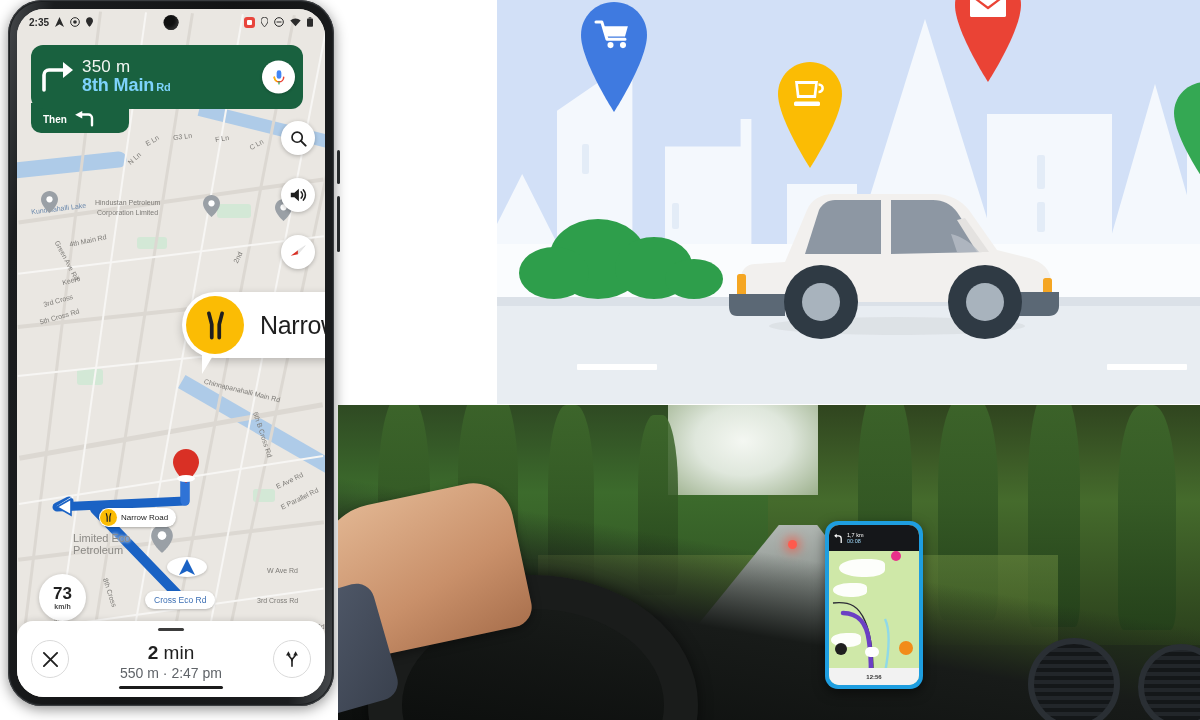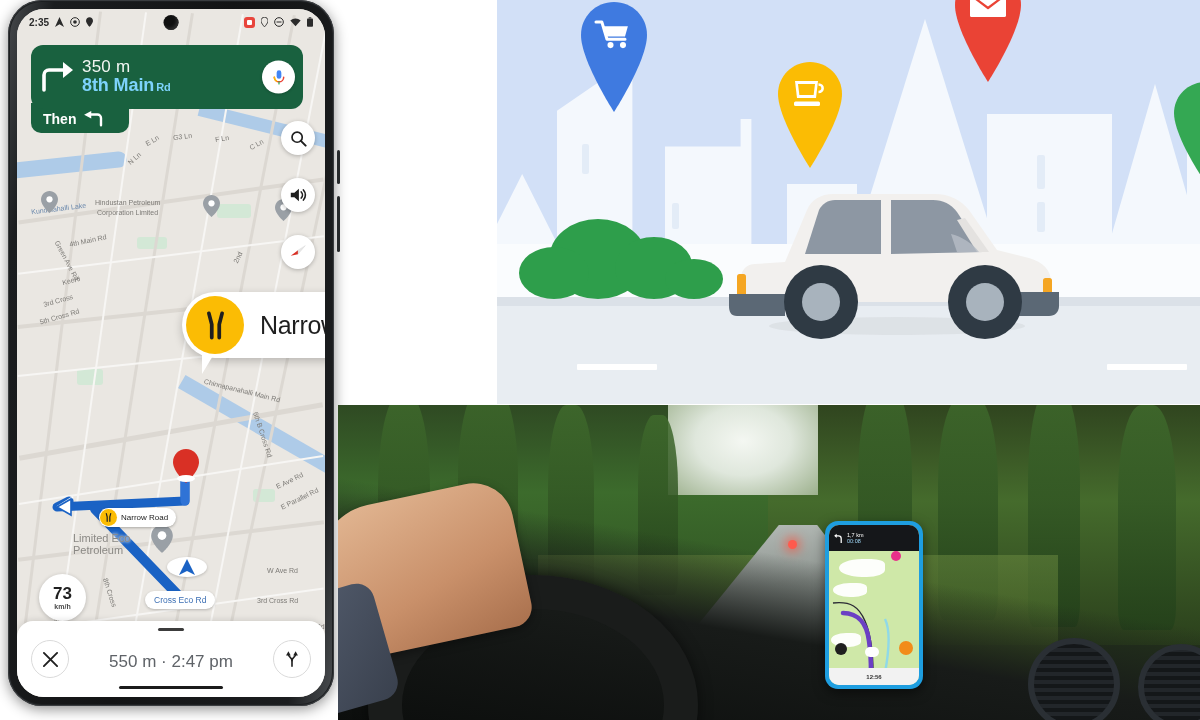--- a/index.html
+++ b/index.html
@@ -52,21 +52,21 @@
   .nav-arrow{width:36px;height:36px;flex:0 0 36px;}
   .nav-texts{display:flex;flex-direction:column;justify-content:center;line-height:1.05;}
   .nav-dist{color:#f2f6f3;font-size:17px;font-weight:400;letter-spacing:.2px;}
   .nav-street{color:#7dd3fc;font-size:18px;font-weight:bold;letter-spacing:-.1px;}
   .nav-street small{font-size:11px;font-weight:bold;margin-left:2px;}
   .nav-mic{position:absolute;right:8px;top:50%;transform:translateY(-50%);
     width:33px;height:33px;border-radius:50%;background:#fff;
     display:flex;align-items:center;justify-content:center;box-shadow:0 1px 3px rgba(0,0,0,.2);}
   .navcard-then{background:#19613f;border-radius:0 0 10px 10px;margin-top:-6px;padding:8px 14px 6px 12px;
     width:98px;display:flex;align-items:center;gap:7px;position:relative;z-index:2;}
-  .then-txt{color:#fff;font-size:14px;font-weight:bold;}
+  .then-txt{color:#fff;font-size:10px;font-weight:bold;}
 
   
   .rbtn{position:absolute;right:10px;width:34px;height:34px;border-radius:50%;
     background:#fff;display:flex;align-items:center;justify-content:center;
     box-shadow:0 1px 4px rgba(0,0,0,.26);z-index:18;}
   .rb-search{top:112px;} .rb-vol{top:169px;} .rb-comp{top:226px;}
 
   
   .callout{position:absolute;left:165px;top:283px;z-index:40;
     display:flex;align-items:center;height:66px;background:#fff;
@@ -101,21 +101,21 @@
   .sheet{position:absolute;left:0;bottom:0;width:100%;height:76px;background:#fff;
     border-radius:16px 16px 26px 26px;z-index:30;display:flex;align-items:center;
     padding:0 14px;box-shadow:0 -1px 6px rgba(0,0,0,.12);}
   .sheet-grab{position:absolute;left:50%;top:7px;transform:translateX(-50%);
     width:26px;height:3px;border-radius:2px;background:#3c3c3c;}
   .circ-btn{width:38px;height:38px;border-radius:50%;border:1px solid #dadada;
     display:flex;align-items:center;justify-content:center;flex:0 0 38px;}
   .sheet-mid{flex:1;text-align:center;margin-top:4px;}
   .eta{font-size:19px;color:#1f1f1f;}
   .eta b{font-weight:bold;}
-  .sub{font-size:17px;color:#5f6368;margin-top:1px;}
+  .sub{font-size:14px;color:#5f6368;margin-top:1px;}
   .homebar{position:absolute;left:50%;bottom:8px;transform:translateX(-50%);
     width:104px;height:3.5px;border-radius:3px;background:#1b1b1b;z-index:31;}
 
   
   .illus{position:absolute;left:497px;top:0;width:703px;height:404px;
     background:#d2e0f7;overflow:hidden;}
   .sky{position:absolute;inset:0;background:#d2e0f7;}
   .bldg{position:absolute;background:#f4f8fd;}
   .bldg-win{position:absolute;background:#e3ecf7;border-radius:2px;}
   .ground{position:absolute;left:0;bottom:0;width:100%;height:160px;background:#fafcfe;}
@@ -375,20 +375,21 @@
 
       <div class="sheet">
         <div class="sheet-grab"></div>
         <div class="circ-btn">
           <svg width="17" height="17" viewBox="0 0 18 18">
             <line x1="2" y1="2" x2="16" y2="16" stroke="#1f1f1f" stroke-width="2" stroke-linecap="round"></line>
             <line x1="16" y1="2" x2="2" y2="16" stroke="#1f1f1f" stroke-width="2" stroke-linecap="round"></line>
           </svg>
         </div>
         <div class="sheet-mid">
+          <div class="eta"><b>2</b> <span>min</span></div>
           <div class="sub">550 m  ·  2:47 pm</div>
         </div>
         <div class="circ-btn">
           <svg width="18" height="18" viewBox="0 0 20 20">
             <path d="M10 18 L10 12 C10 8 6 8 6 5" fill="none" stroke="#1f1f1f" stroke-width="1.8" stroke-linecap="round"></path>
             <path d="M10 12 C10 8 14 8 14 5" fill="none" stroke="#1f1f1f" stroke-width="1.8" stroke-linecap="round"></path>
             <polygon points="6,1.5 3.4,6 8.6,6" fill="#1f1f1f"></polygon>
             <polygon points="14,1.5 11.4,6 16.6,6" fill="#1f1f1f"></polygon>
           </svg>
         </div>

